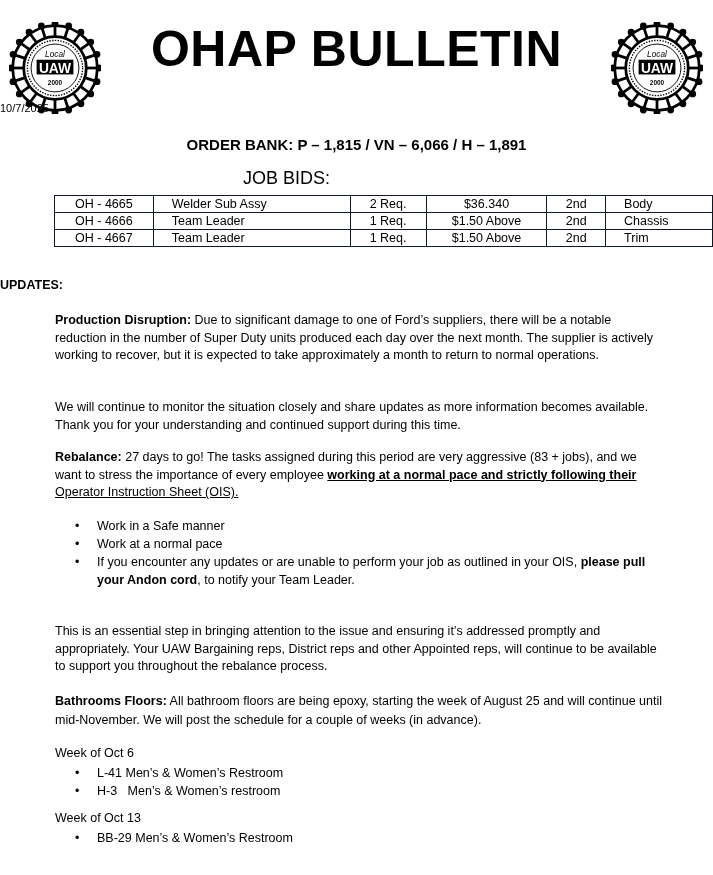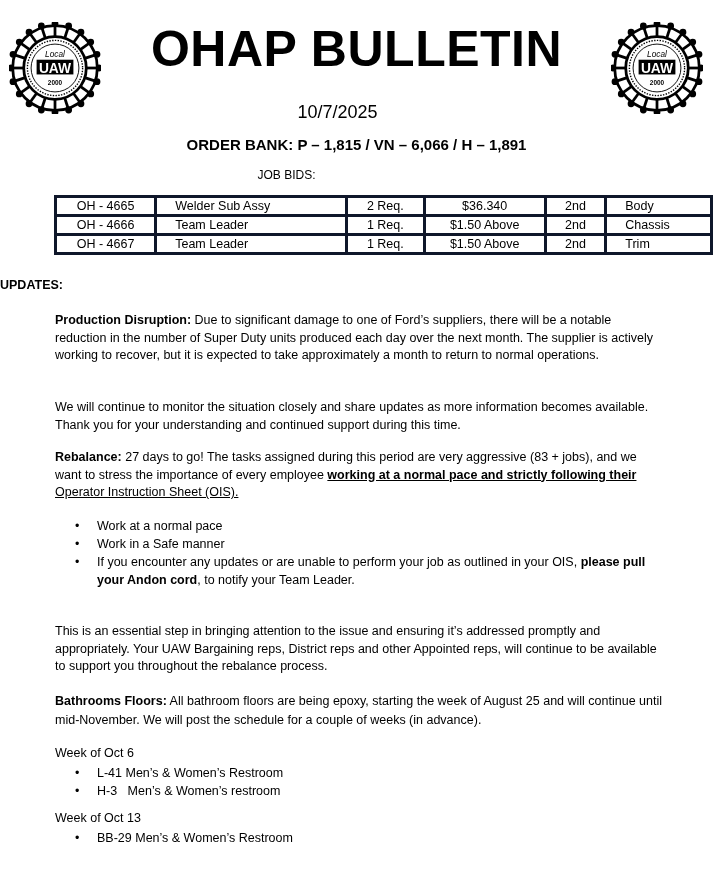--- a/index.html
+++ b/index.html
@@ -3,27 +3,27 @@
 <meta charset="utf-8">
 <style>
   html, body { margin: 0; padding: 0; background: #ffffff; }
   body { width: 713px; height: 875px; position: relative; overflow: hidden;
          font-family: "Liberation Sans", "DejaVu Sans", sans-serif; color: #000; }
   .logo { position: absolute; width: 92px; height: 92px; }
   .logo-left { left: 9px; top: 22px; }
   .logo-right { left: 611px; top: 22px; }
   .title { position: absolute; left: 0; width: 713px; top: 18px; text-align: center;
            font-size: 50px; font-weight: bold; letter-spacing: 0.5px; line-height: 62px; }
-  .date { position: absolute; left: 0; width: 675px; top: 102px; text-align: center; font-size: 18px; }
+  .date { position: absolute; left: 0; width: 675px; top: 102px; text-align: left; font-size: 11px; }
   .order { position: absolute; left: 0; width: 713px; top: 136px; text-align: center;
            font-size: 15px; font-weight: bold; }
-  .jobbids { position: absolute; left: 0; width: 573px; top: 168px; text-align: center; font-size: 12px; }
+  .jobbids { position: absolute; left: 0; width: 573px; top: 168px; text-align: center; font-size: 18px; }
   table.bids { position: absolute; left: 54px; top: 195px; border-collapse: collapse;
                font-size: 12.5px; }
-  table.bids td { border: 3px solid #0f172a; height: 16px; padding: 0 18px; line-height: 16px; white-space: nowrap; }
+  table.bids td { border: 1px solid #0f172a; height: 16px; padding: 0 18px; line-height: 16px; white-space: nowrap; }
   .c1 { width: 64px; text-align: center; }
   .c2 { width: 196px; }
   .c3 { width: 40px; text-align: center; }
   .c4 { width: 92px; text-align: center; }
   .c5 { width: 22px; text-align: center; }
   .c6 { width: 84px; }
   .updates { position: absolute; left: 0; width: 713px; top: 278px; text-align: left; font-size: 12.5px; font-weight: bold; }
   .body { position: absolute; left: 55px; width: 610px; font-size: 12.5px; line-height: 17.5px; }
   .p1 { top: 312px; }
   .p2 { top: 399px; }
@@ -189,22 +189,22 @@
 
 <div class="updates">UPDATES:</div>
 
 <div class="body p1"><b>Production Disruption:</b><span> Due to significant damage to one of Ford’s suppliers, there will be a notable reduction in the number of Super Duty units produced each day over the next month. The supplier is actively working to recover, but it is expected to take approximately a month to return to normal operations.</span></div>
 
 <div class="body p2">We will continue to monitor the situation closely and share updates as more information becomes available. Thank you for your understanding and continued support during this time.</div>
 
 <div class="body p3"><b>Rebalance:</b><span> 27 days to go! The tasks assigned during this period are very aggressive (83 + jobs), and we want to stress the importance of every employee </span><span class="u">working at a normal pace and strictly following their</span><br><span style="text-decoration:underline">Operator Instruction Sheet (OIS).</span></div>
 
 <ul class="bl ul1">
+  <li>Work in a Safe manner</li>
   <li>Work at a normal pace</li>
-  <li>Work in a Safe manner</li>
   <li><span>If you encounter any updates or are unable to perform your job as outlined in your OIS, </span><b>please pull your Andon cord</b><span>, to notify your Team Leader.</span></li>
 </ul>
 
 <div class="body p4">This is an essential step in bringing attention to the issue and ensuring it’s addressed promptly and appropriately. Your UAW Bargaining reps, District reps and other Appointed reps, will continue to be available to support you throughout the rebalance process.</div>
 
 <div class="body p5"><b>Bathrooms Floors:</b><span> All bathroom floors are being epoxy, starting the week of August 25 and will continue until mid-November. We will post the schedule for a couple of weeks (in advance).</span></div>
 
 <div class="wk1">Week of Oct 6</div>
 <ul class="bl ul2">
   <li>L-41 Men’s &amp; Women’s Restroom</li>

